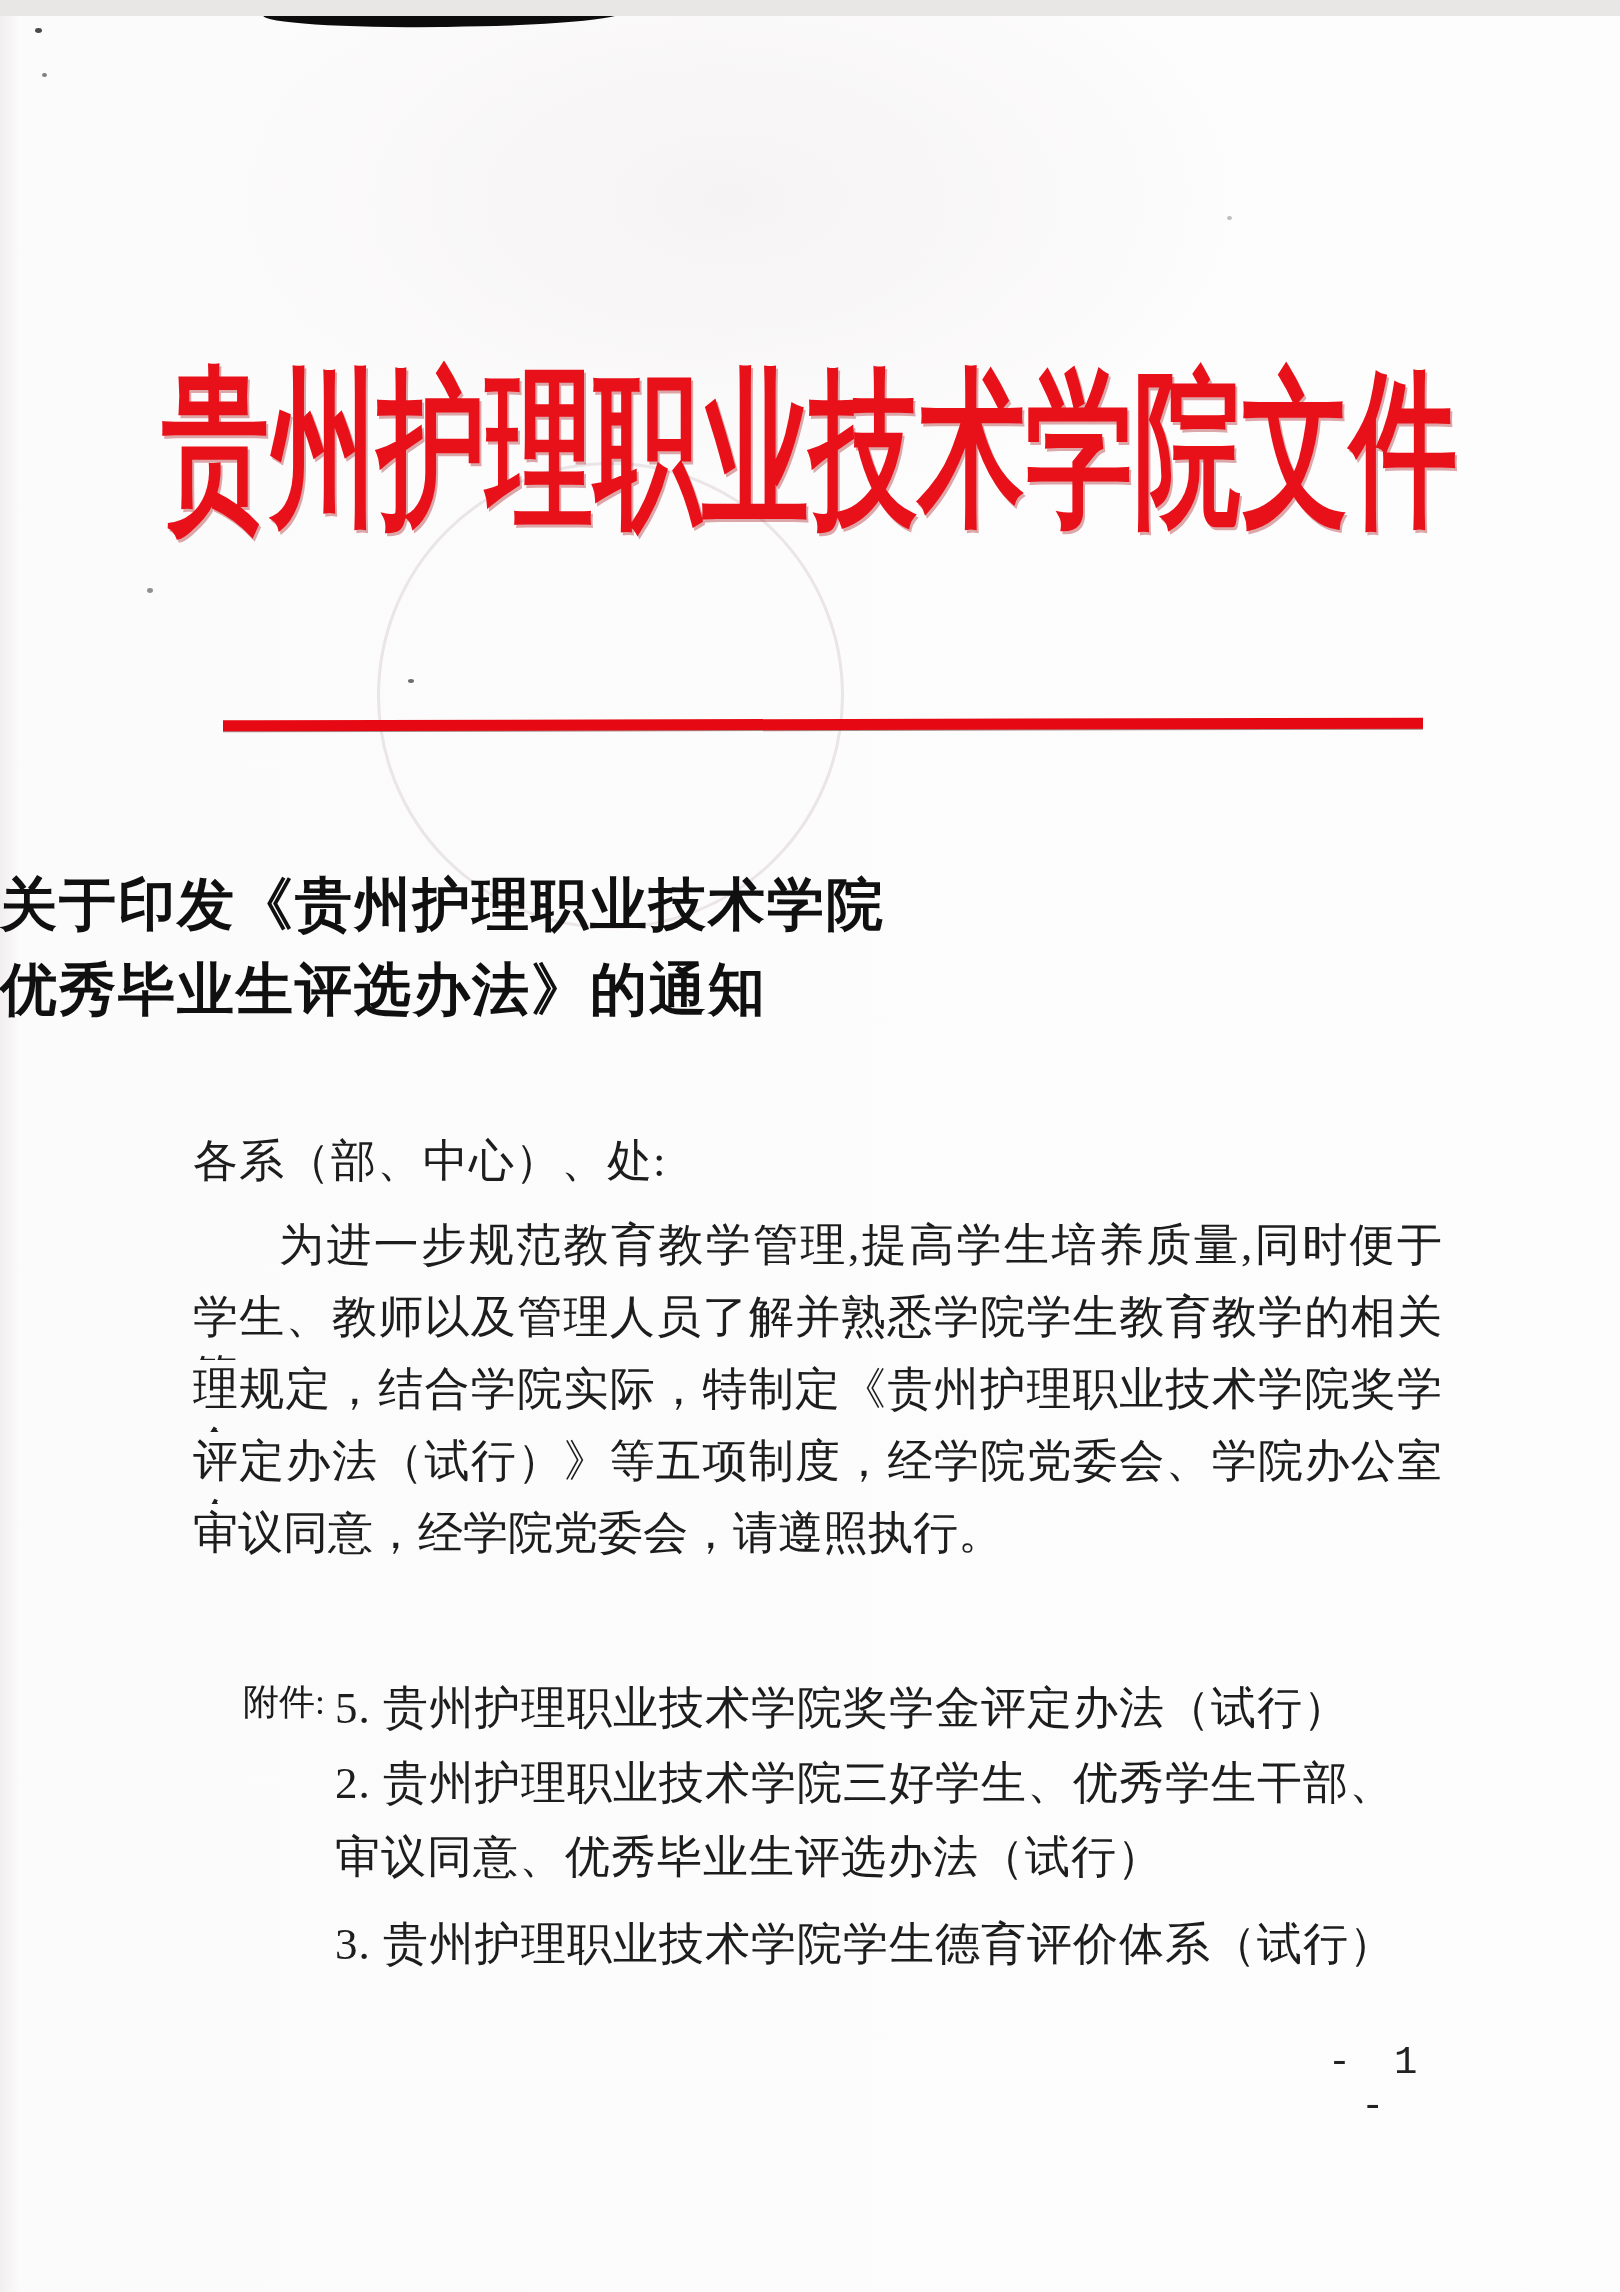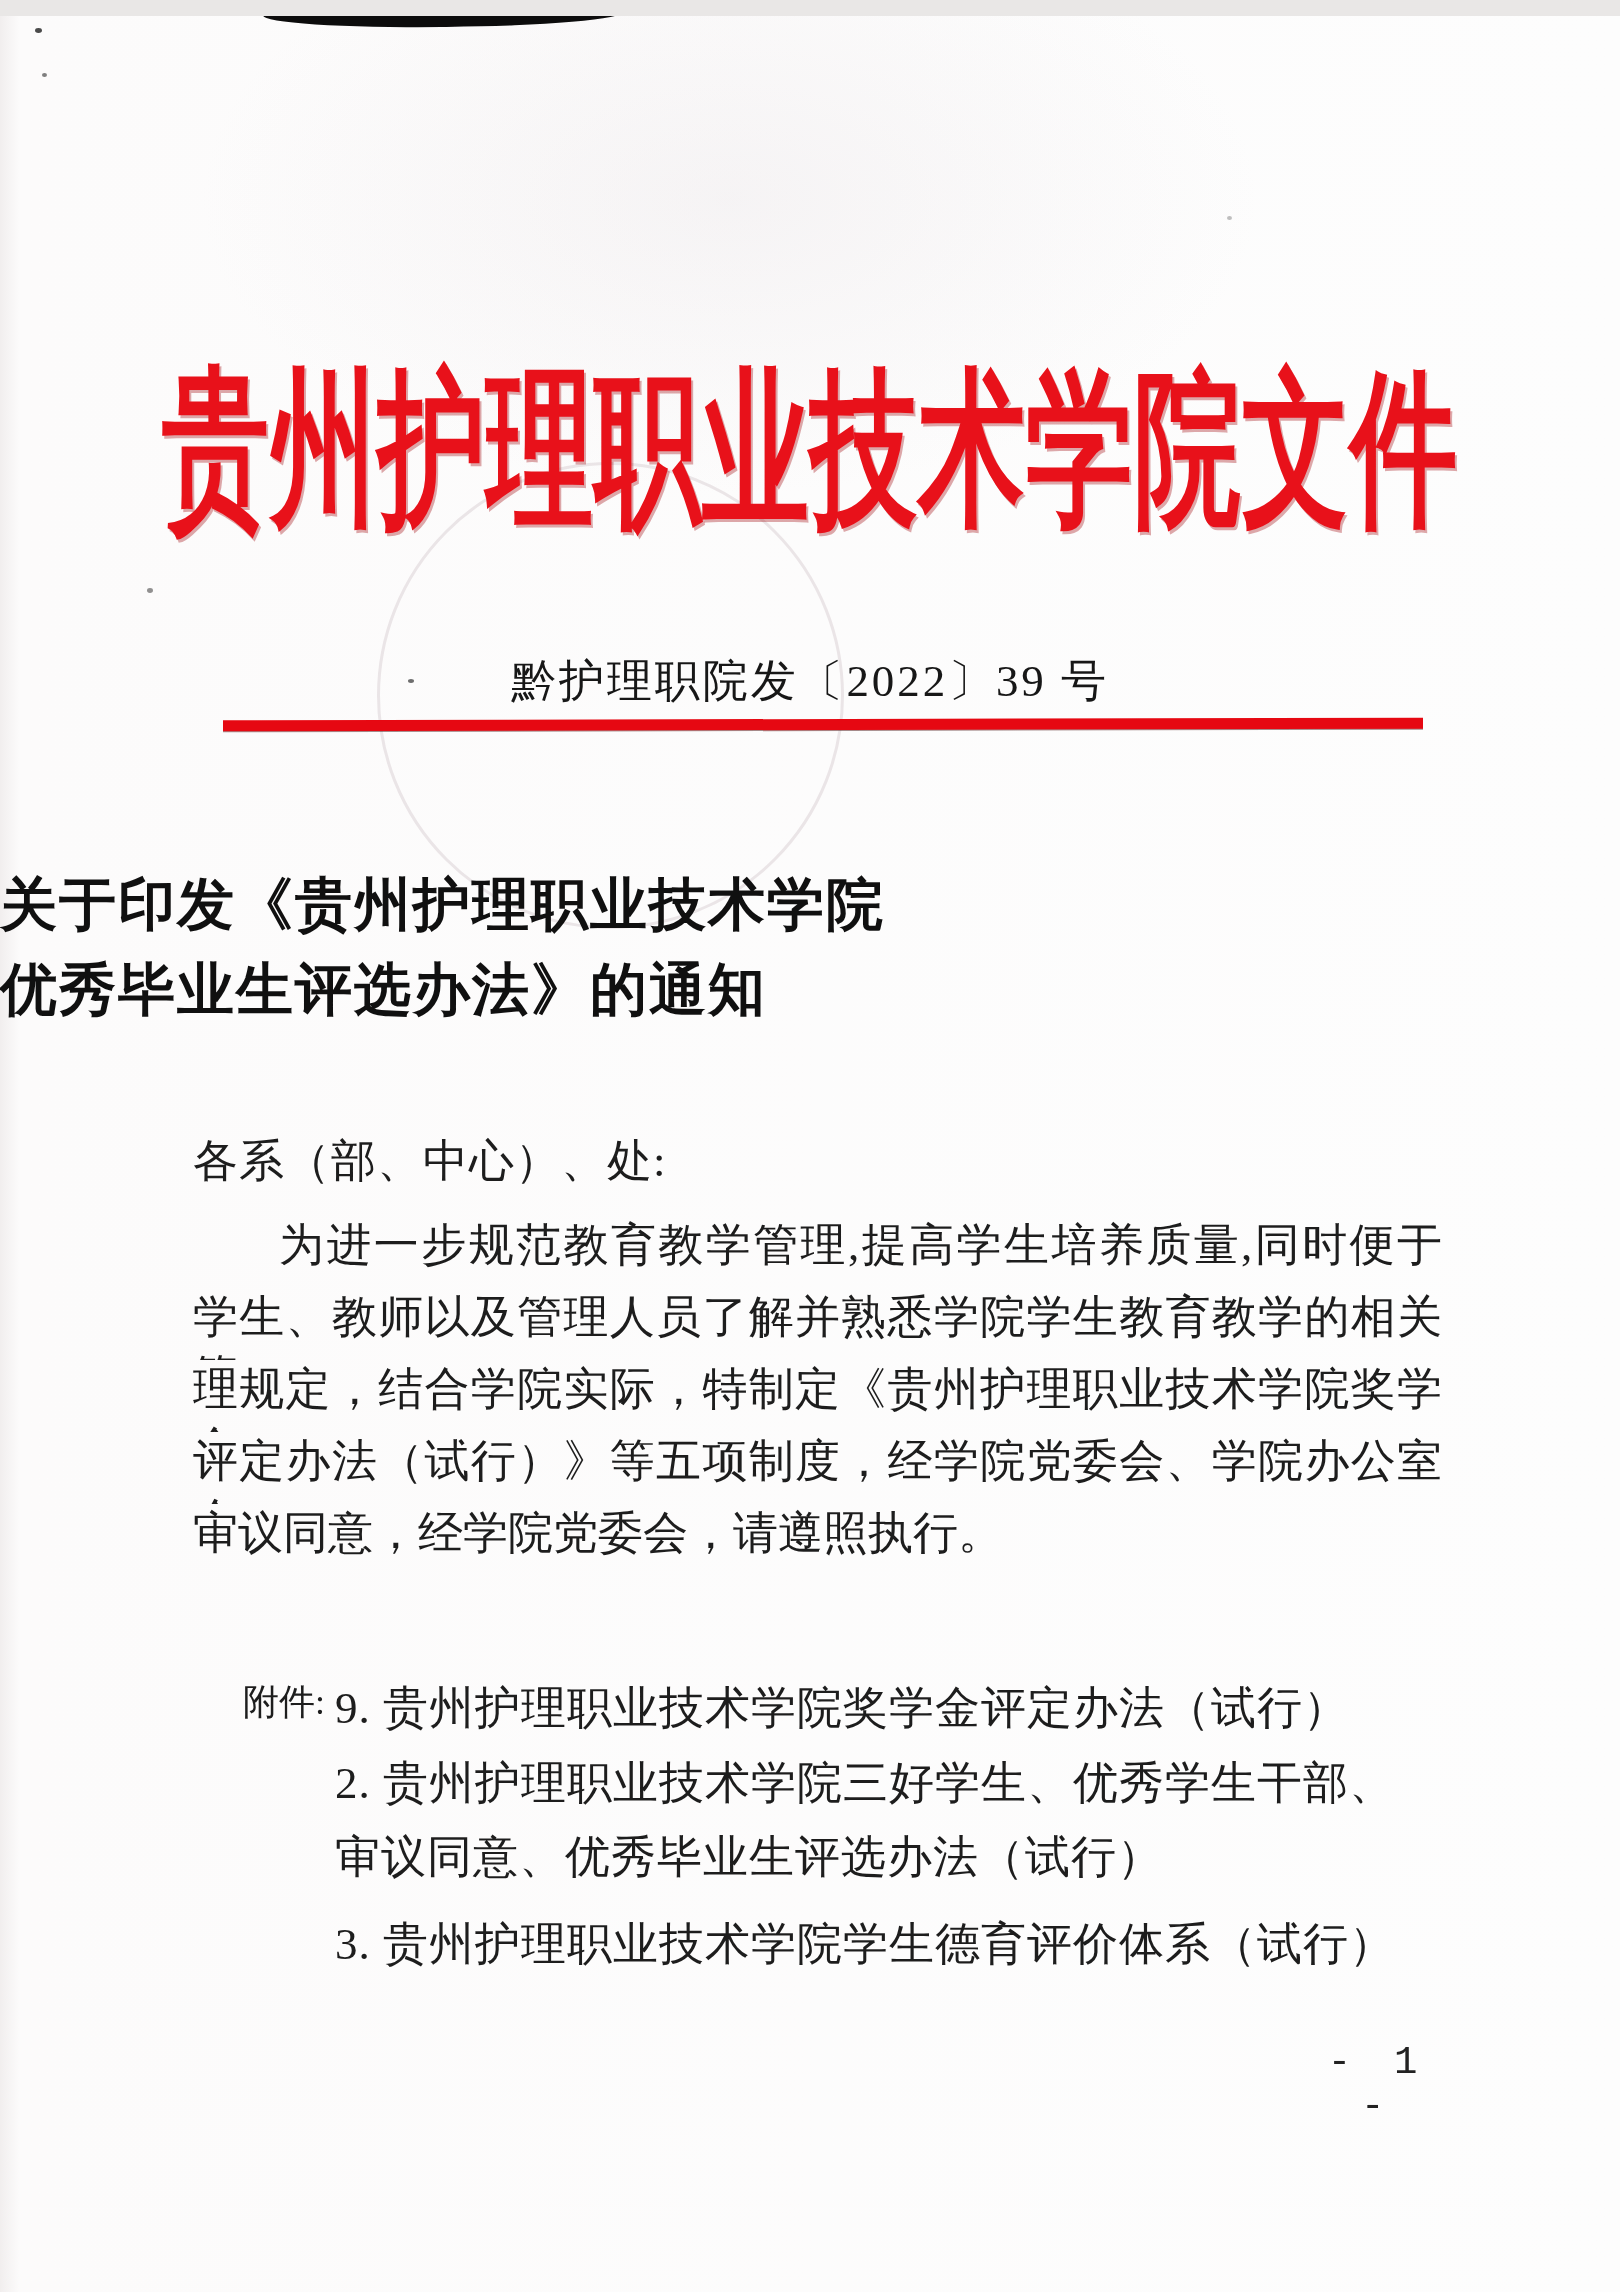--- a/index.html
+++ b/index.html
@@ -157,39 +157,38 @@
   <div class="speck s1"></div>
   <div class="speck s2"></div>
   <div class="speck s3"></div>
   <div class="speck s4"></div>
   <div class="speck s5"></div>
 
   <div class="stamp-ghost"></div>
 
   <div class="letterhead">贵州护理职业技术学院文件</div>
 
-  <div class="doc-number">黔护理职院发〔2022〕39 号</div>
 
   <div class="red-rule"></div>
 
   <div class="notice-title l1">关于印发《贵州护理职业技术学院</div>
   <div class="notice-title l2">优秀毕业生评选办法》的通知</div>
 
   <div class="salutation">各系（部、中心）、处:</div>
 
   <div class="body-para">
     <div class="line fill indent">为进一步规范教育教学管理,提高学生培养质量,同时便于</div>
     <div class="line fill">学生、教师以及管理人员了解并熟悉学院学生教育教学的相关管</div>
     <div class="line fill">理规定，结合学院实际，特制定《贵州护理职业技术学院奖学金</div>
     <div class="line fill">评定办法（试行）》等五项制度，经学院党委会、学院办公室会</div>
     <div class="line">审议同意，经学院党委会，请遵照执行。</div>
   </div>
 
   <div class="attach-label">附件:</div>
-  <div class="attach-item a1">9. 贵州护理职业技术学院奖学金评定办法（试行）</div>
+  <div class="attach-item a1">5. 贵州护理职业技术学院奖学金评定办法（试行）</div>
   <div class="attach-item a2">2. 贵州护理职业技术学院三好学生、优秀学生干部、</div>
   <div class="attach-item a3">审议同意、优秀毕业生评选办法（试行）</div>
   <div class="attach-item a4">3. 贵州护理职业技术学院学生德育评价体系（试行）</div>
 
   <div class="page-number">- 1 -</div>
 
 </div>
 
 
 </body></html>

